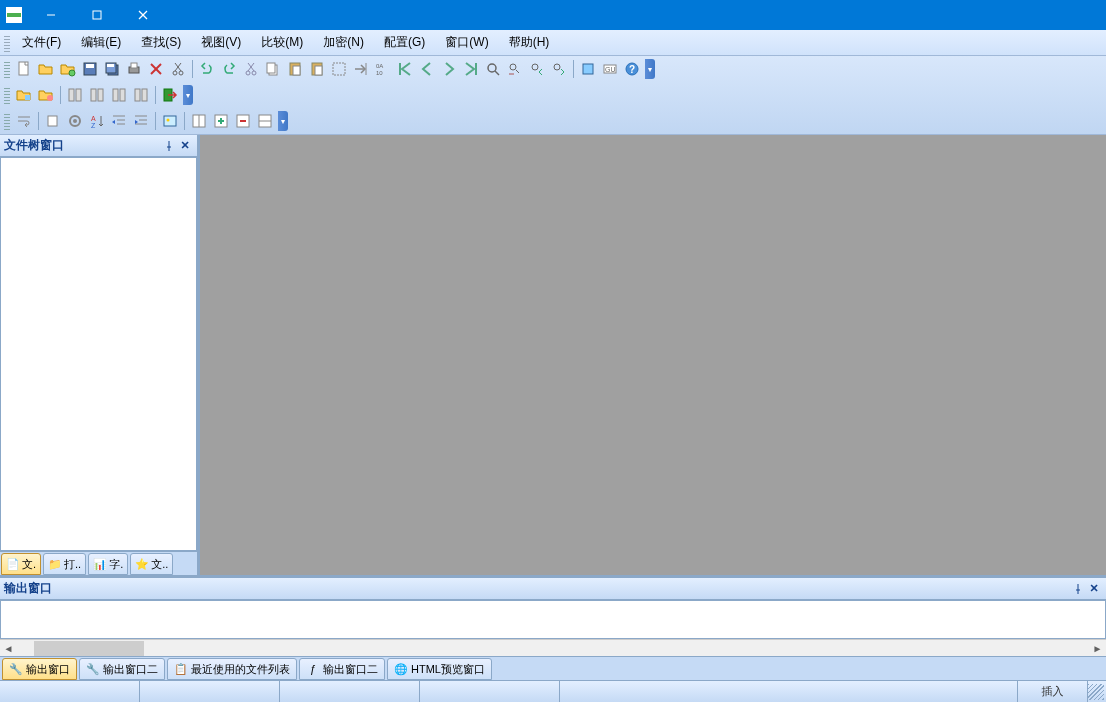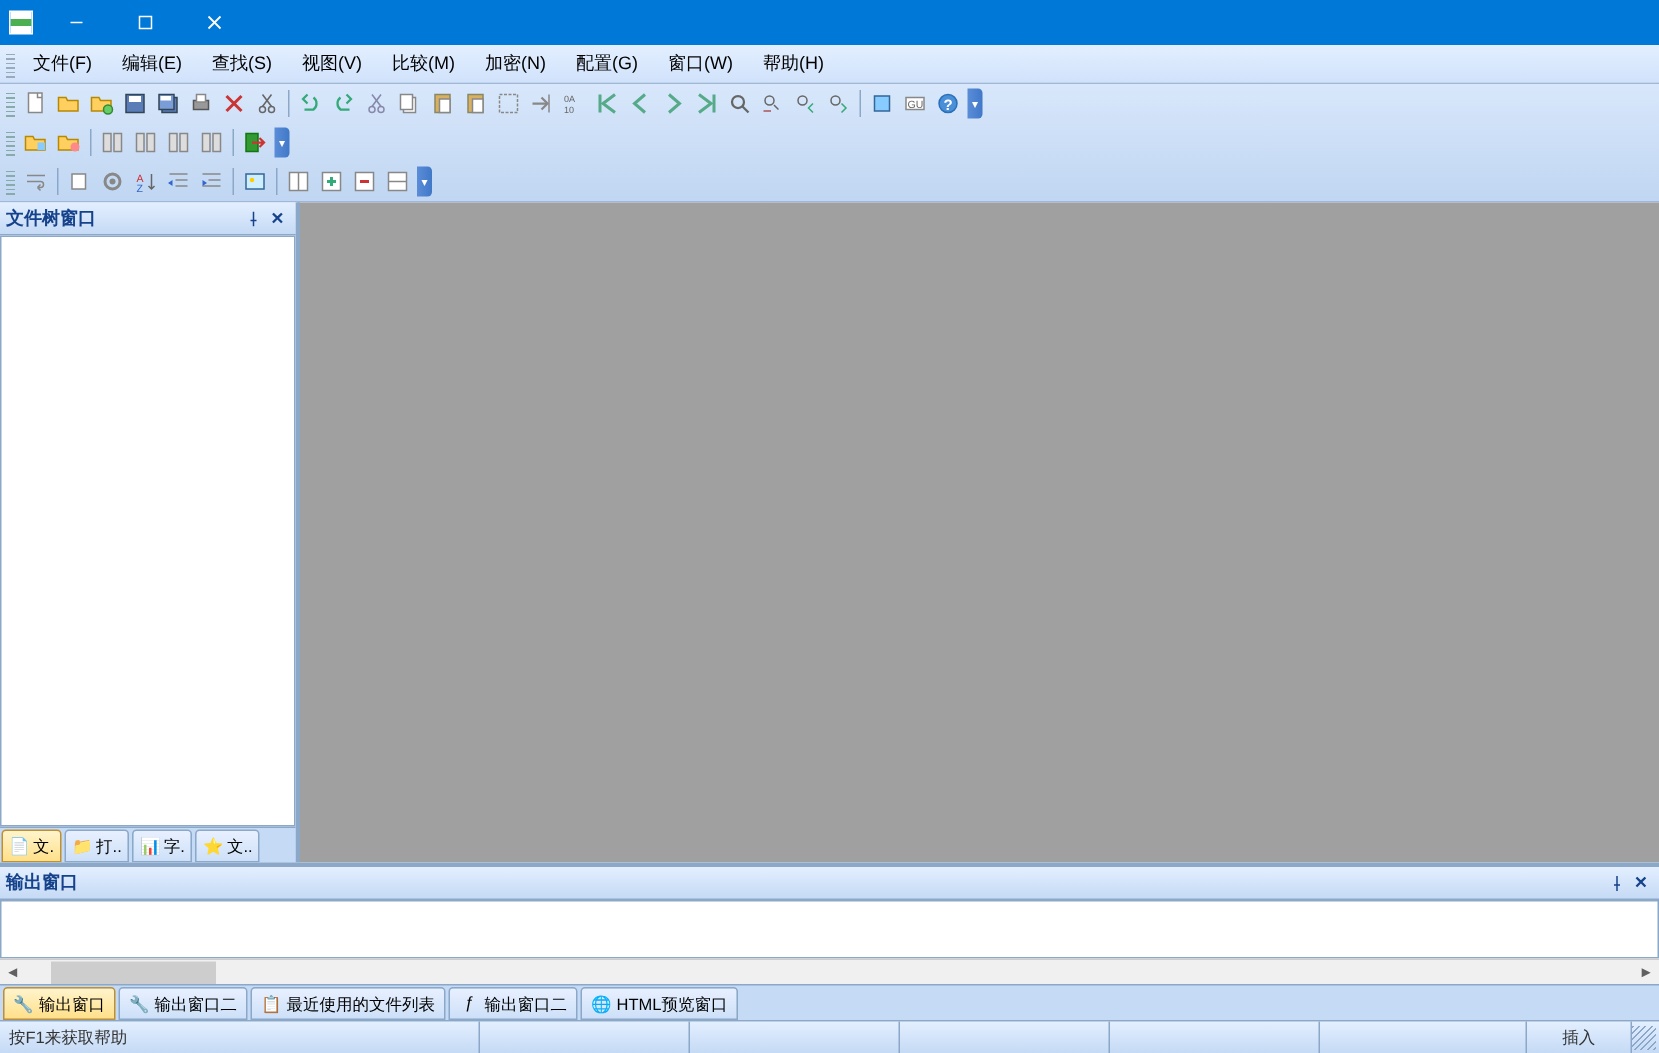--- a/index.html
+++ b/index.html
@@ -475,21 +475,20 @@
         <span>输出窗口二</span>
       </div>
     <div class="out-tab inactive">
         <span class="ic">🌐</span>
         <span>HTML预览窗口</span>
       </div>
   </div>
 </div>
 
 <div class="statusbar">
-  <div class="cell first">按F1来获取帮助</div>
   <div class="cell" style="width:140px"></div>
   <div class="cell" style="width:140px"></div>
   <div class="cell" style="width:140px"></div>
   <div class="cell" style="width:140px"></div>
   <div class="cell stretch"></div>
   <div class="cell ins">插入</div>
   <div class="grip-corner"></div>
 </div>
 
 </body></html>

